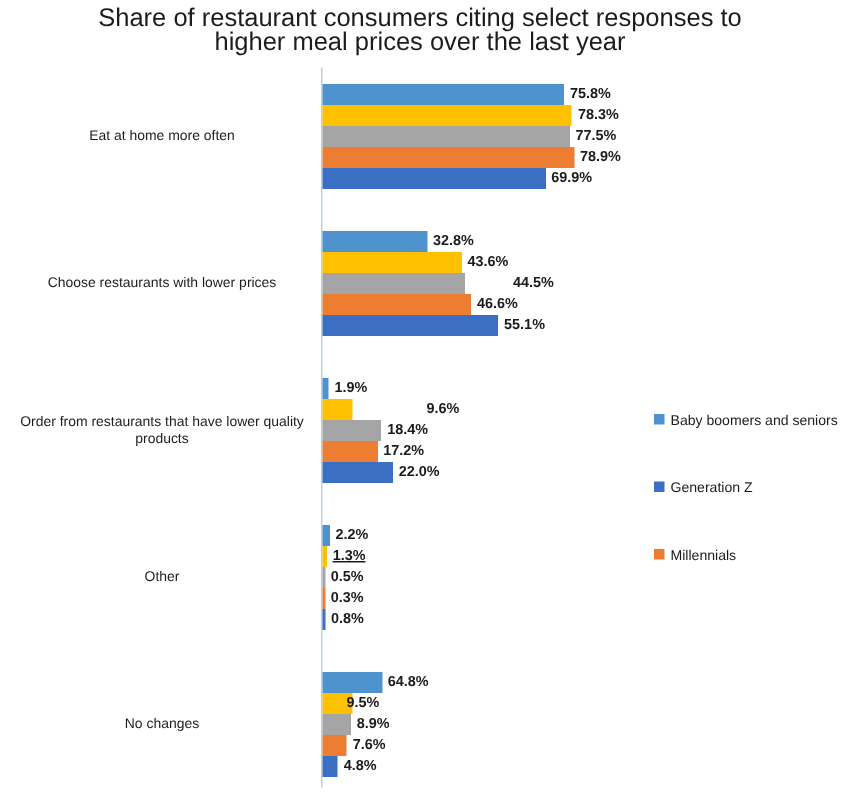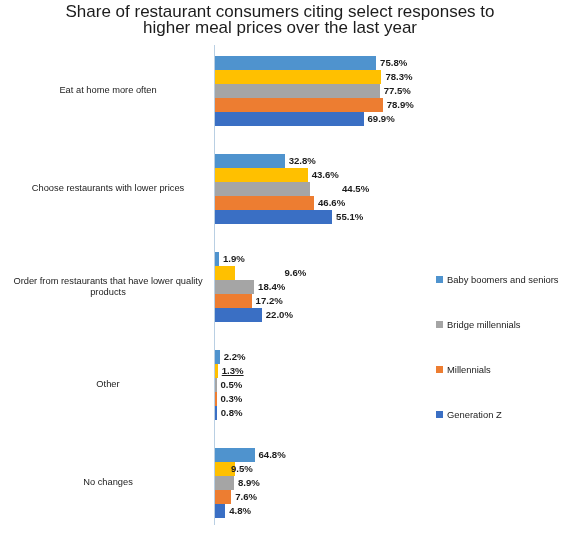--- a/index.html
+++ b/index.html
@@ -247,26 +247,22 @@
         </div>
       </div>
   </div>
 
   <div class="legend" id="legend">
       <div class="legend-item">
         <span class="legend-swatch" style="background: rgb(79, 147, 206);"></span>
         <span class="legend-label">Baby boomers and seniors</span>
       </div>
       <div class="legend-item">
-        <span class="legend-swatch" style="background: rgb(165, 165, 165);"></span>
-        <span class="legend-label">Bridge millennials</span>
+        <span class="legend-swatch" style="background: rgb(58, 111, 196);"></span>
+        <span class="legend-label">Generation Z</span>
       </div>
       <div class="legend-item">
         <span class="legend-swatch" style="background: rgb(237, 125, 49);"></span>
         <span class="legend-label">Millennials</span>
       </div>
-      <div class="legend-item">
-        <span class="legend-swatch" style="background: rgb(58, 111, 196);"></span>
-        <span class="legend-label">Generation Z</span>
-      </div>
     </div>
 
 </div>
 
 </body></html>

